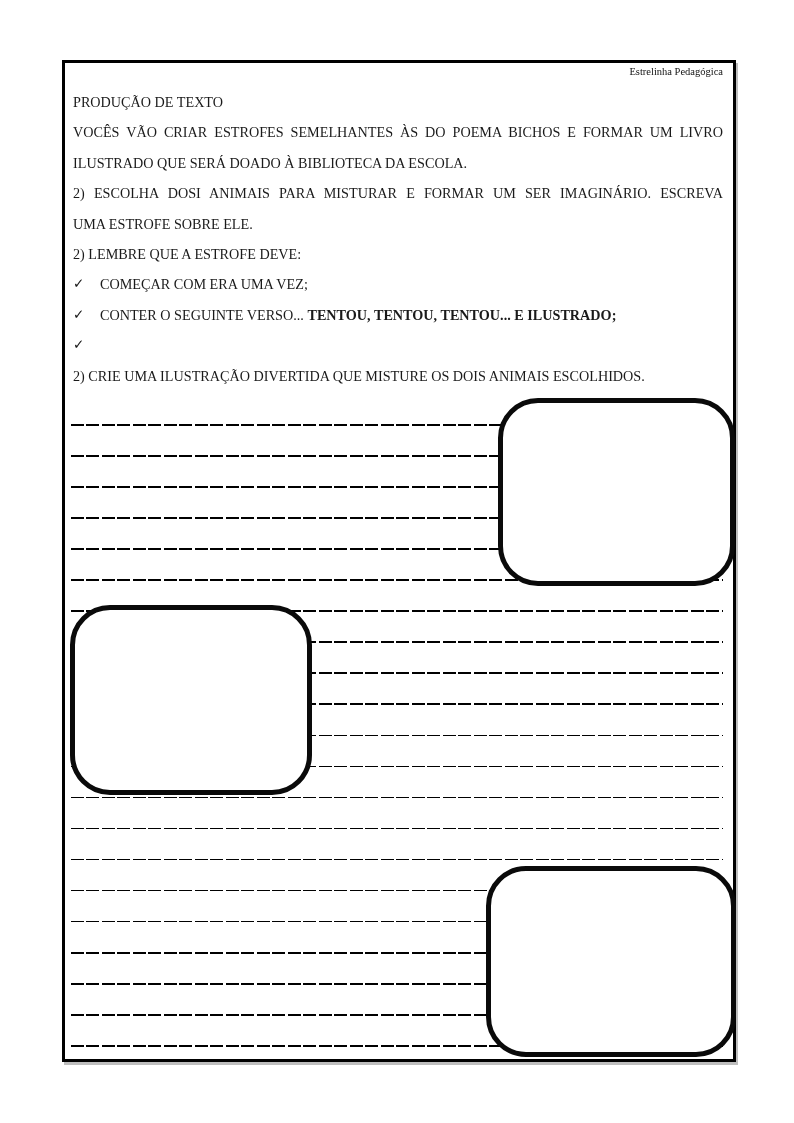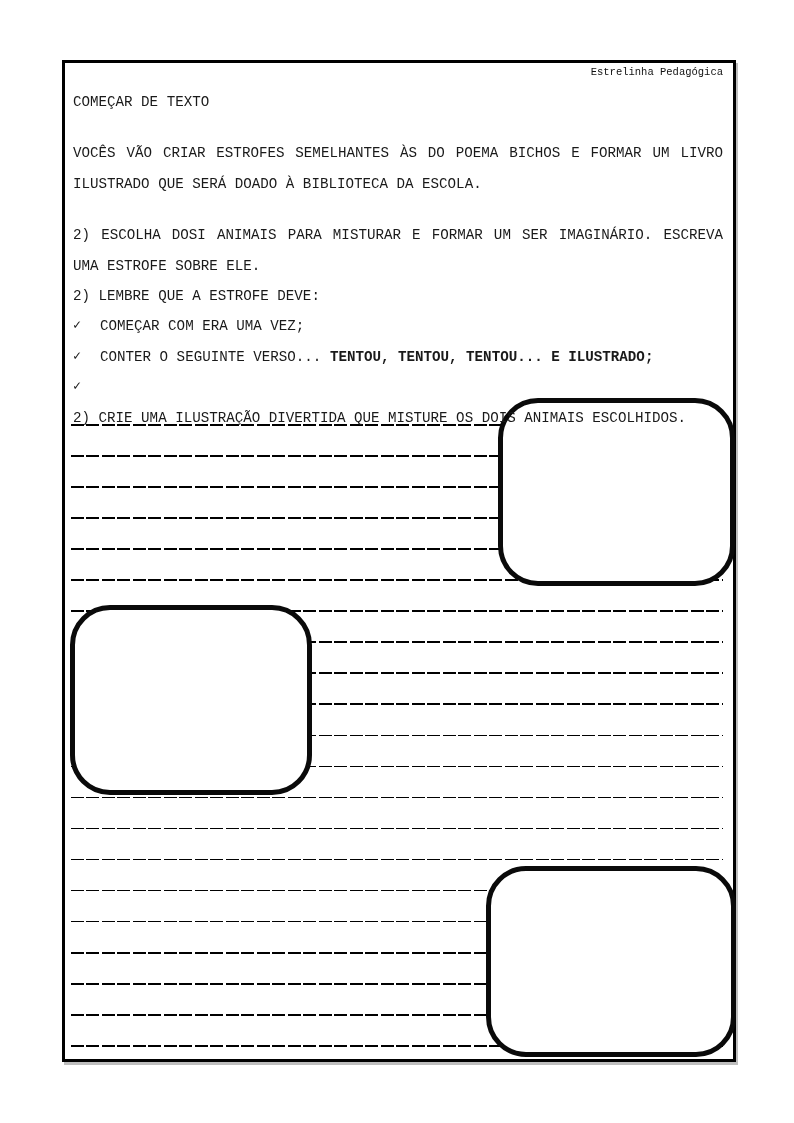--- a/index.html
+++ b/index.html
@@ -1,34 +1,34 @@
 <!DOCTYPE html>
 <html><head>
 <meta charset="utf-8">
 <style>
   html,body{margin:0;padding:0;background:#fff;}
   .canvas{
     position:relative;width:794px;height:1123px;background:#ffffff;overflow:hidden;
-    font-family:Liberation Mono, monospace;
+    font-family:Liberation Serif, serif;
   }
   .sheet{
     position:absolute;left:62px;top:60px;width:668px;height:996px;
     border:3px solid #000;z-index:1;background:#fff;
     box-shadow:2px 3px 0 rgba(110,110,110,0.45);
   }
   .credit{
     position:absolute;left:62px;top:66px;width:661px;text-align:right;
     font-size:10.5px;color:#111;z-index:4;
   }
   .textblock{
     position:absolute;left:73px;top:87px;width:650px;z-index:4;
     font-size:14.2px;line-height:30.4px;color:#1a1a1a;letter-spacing:0px;
   }
   .tline{white-space:nowrap;}
-  .jline{white-space:normal;text-align:justify;text-align-last:justify;margin-top:21px;}
+  .jline{white-space:normal;text-align:justify;text-align-last:justify;}
   .bullet-row{display:flex;}
   .check{flex:0 0 27px;width:27px;font-size:13.5px;}
   .bt{white-space:nowrap;}
   .bt b{font-weight:700;}
   .wline{
     position:absolute;left:71px;width:652px;height:1.7px;z-index:2;
     background-image:repeating-linear-gradient(90deg,#000 0 13px,rgba(0,0,0,0) 13px 15.5px);
   }
   .illus-box{
     position:absolute;z-index:3;background:#ffffff;border:5.5px solid #0a0a0a;
@@ -41,21 +41,21 @@
 </head>
 <body>
 
 <div class="canvas">
 
   <div class="sheet"></div>
 
   <div class="credit">Estrelinha Pedagógica</div>
 
   <div class="textblock">
-    <div class="tline">COMEÇAR DE TEXTO</div>
+    <div class="tline">PRODUÇÃO DE TEXTO</div>
     <div class="jline">VOCÊS VÃO CRIAR ESTROFES SEMELHANTES ÀS DO POEMA BICHOS E FORMAR UM LIVRO</div>
     <div class="tline">ILUSTRADO QUE SERÁ DOADO À BIBLIOTECA DA ESCOLA.</div>
     <div class="jline">2) ESCOLHA DOSI ANIMAIS PARA MISTURAR E FORMAR UM SER IMAGINÁRIO. ESCREVA</div>
     <div class="tline">UMA ESTROFE SOBRE ELE.</div>
     <div class="tline">2) LEMBRE QUE A ESTROFE DEVE:</div>
 
     <div class="bullet-row">
       <span class="check">✓</span>
       <span class="bt"><span>COMEÇAR COM ERA UMA VEZ;</span><b></b></span>
     </div>

